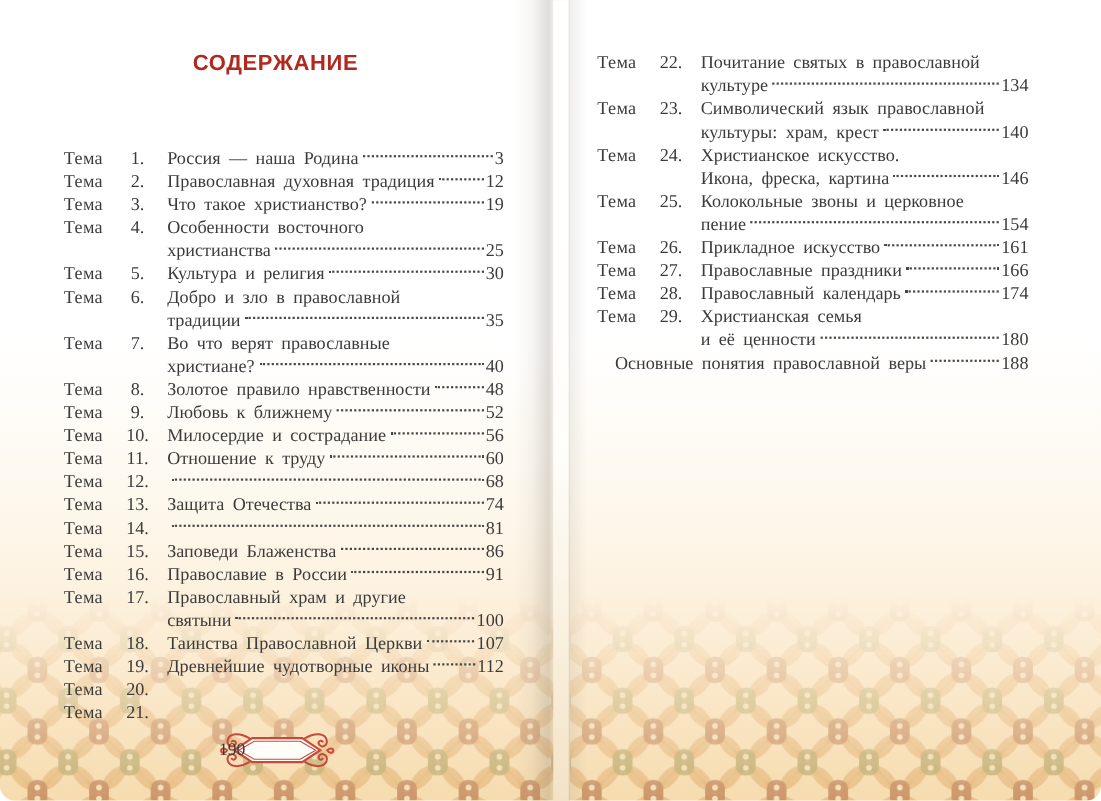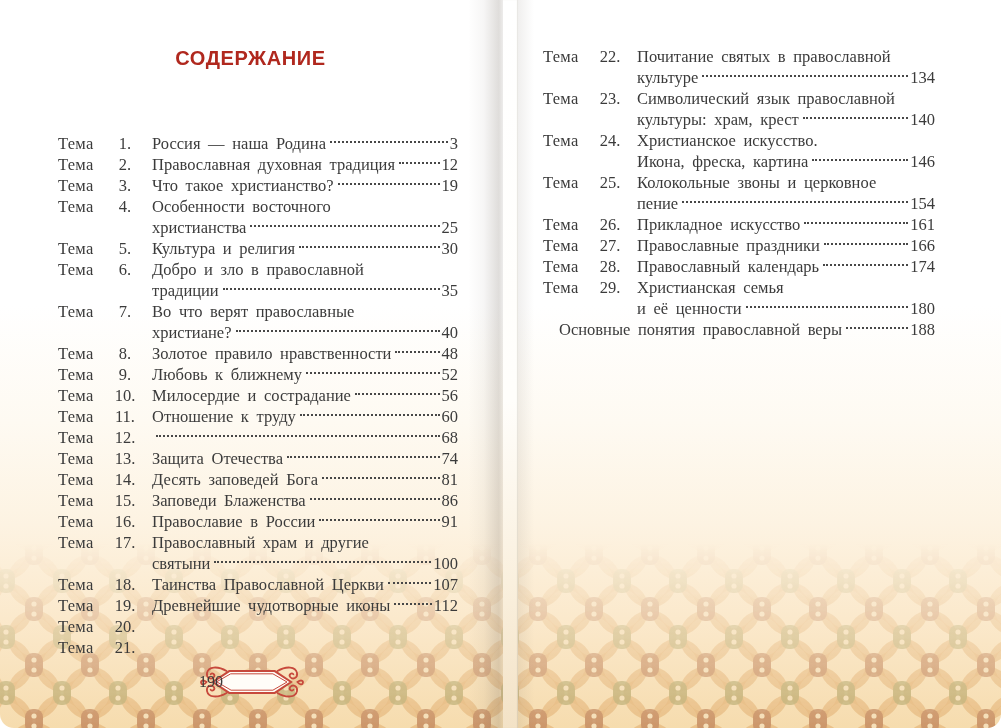--- a/index.html
+++ b/index.html
@@ -330,21 +330,20 @@
               <span class="leader"></span>
               <span class="pg">74</span>
             </div>
           </div>
         </div>
         <div class="entry">
           <span class="lbl">Тема</span>
           <span class="num">14.</span>
           <div class="body">
             <div class="line">
-              <span class="txt">Десять заповедей Бога</span>
               <span class="leader"></span>
               <span class="pg">81</span>
             </div>
           </div>
         </div>
         <div class="entry">
           <span class="lbl">Тема</span>
           <span class="num">15.</span>
           <div class="body">
             <div class="line">

